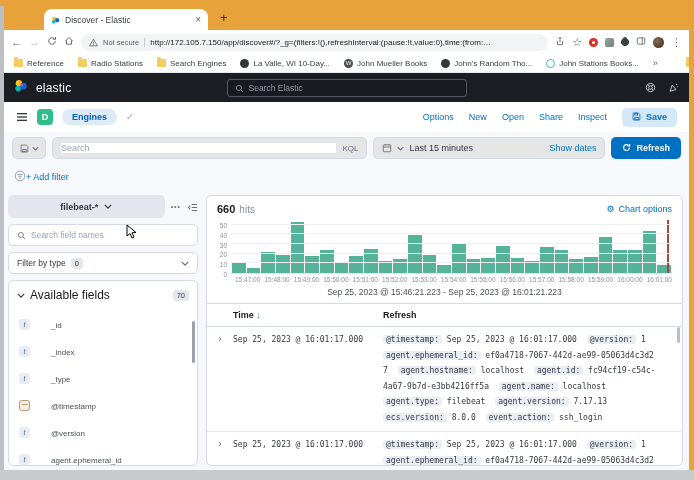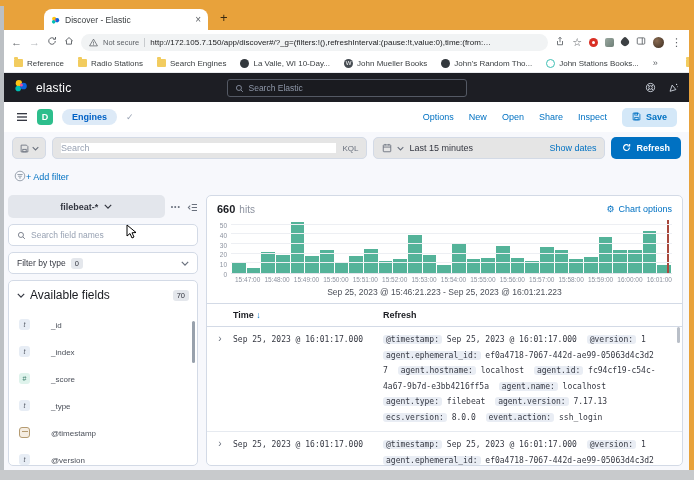--- a/index.html
+++ b/index.html
@@ -412,24 +412,20 @@
             <span class="count-badge">70</span>
           </div>
           <div>
               <div class="field-row">
                 <span class="fbadge string">t</span>
                 <span class="field-name">_id</span>
               </div>
               <div class="field-row">
                 <span class="fbadge string">t</span>
                 <span class="field-name">_index</span>
-              </div>
-              <div class="field-row">
-                <span class="fbadge number">#</span>
-                <span class="field-name">_score</span>
               </div>
               <div class="field-row">
                 <span class="fbadge string">t</span>
                 <span class="field-name">_type</span>
               </div>
               <div class="field-row">
                 <span class="fbadge date"></span>
                 <span class="field-name">@timestamp</span>
               </div>
               <div class="field-row">

